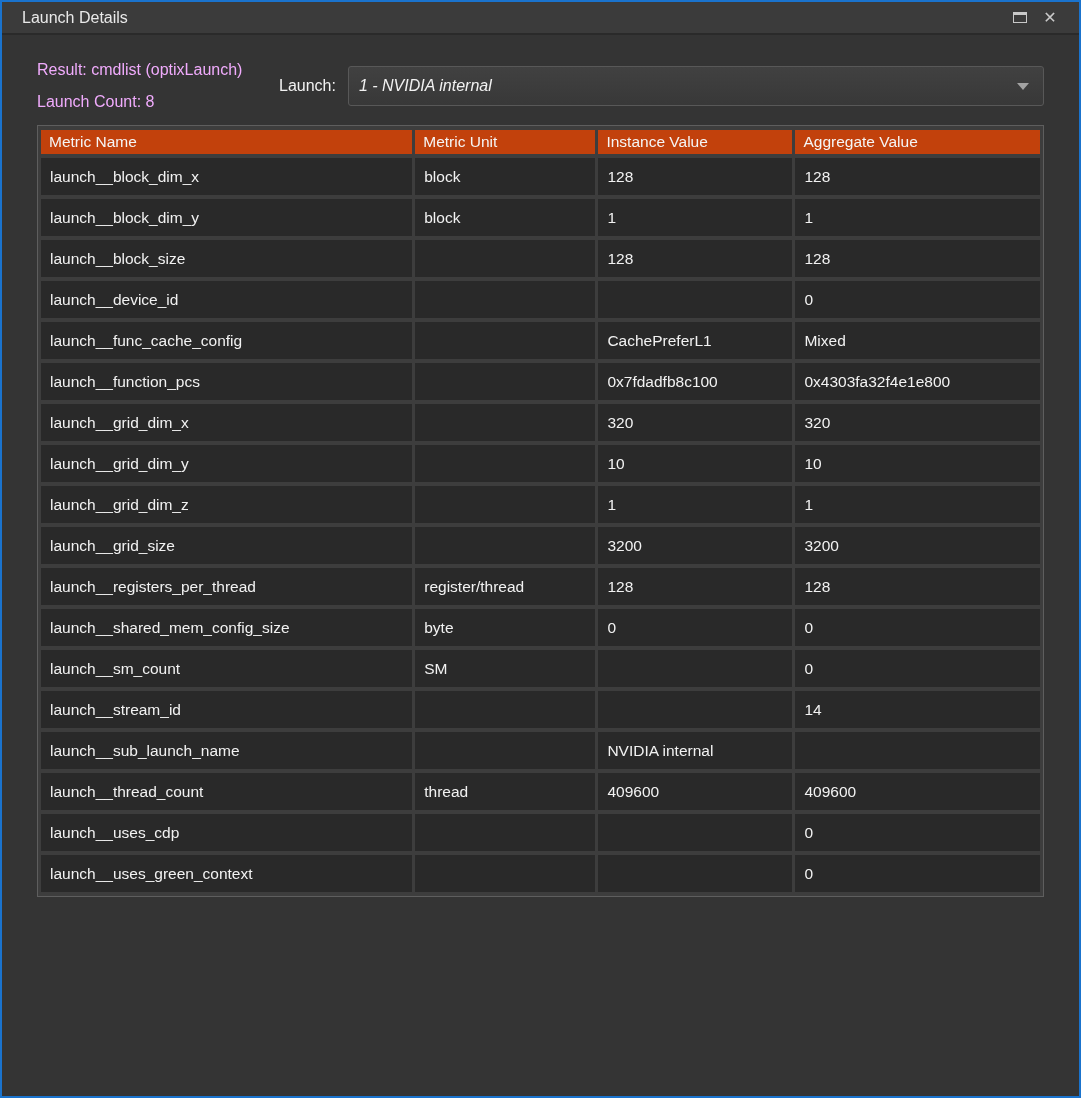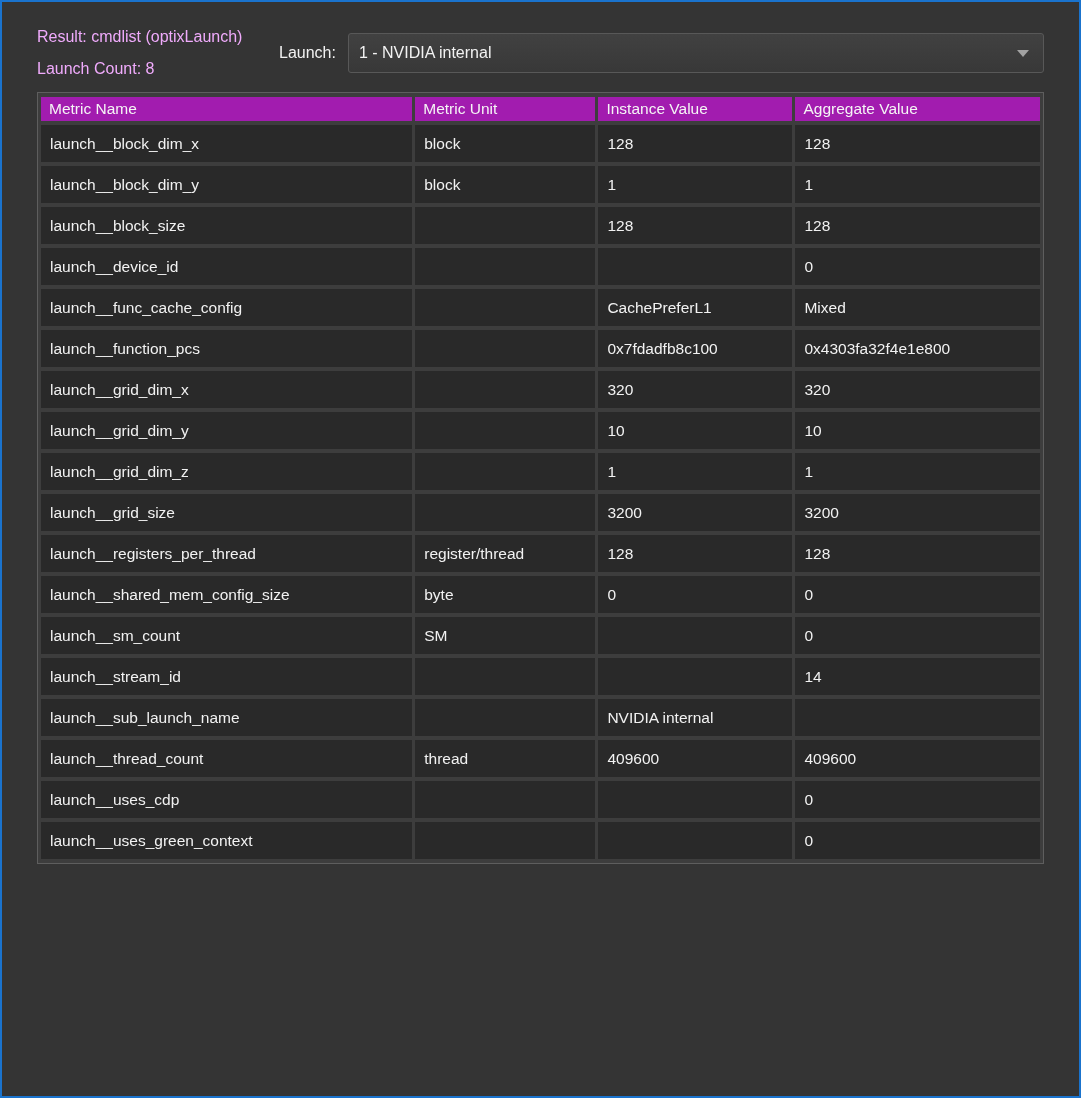--- a/index.html
+++ b/index.html
@@ -72,20 +72,21 @@
   }
   .dropdown {
     flex: 1;
     height: 40px;
     background: linear-gradient(#414141, #383838);
     border: 1px solid #585858;
     border-radius: 3px;
     display: flex; align-items: center;
     padding: 0 10px;
     cursor: default;
+    font-style: italic;
   }
   .dropdown-value {
     color: #f2f2f2;
     font-size: 16px;
     flex: 1;
     white-space: nowrap;
     overflow: hidden;
   }
   .chevron-down {
     width: 0; height: 0;
@@ -101,21 +102,21 @@
   }
   table.metrics {
     width: 100%;
     border-collapse: separate;
     border-spacing: 3px 4px;
     background: #3d3d3d;
     border: 1px solid #5e5e5e;
     table-layout: fixed;
   }
   table.metrics th {
-    background: #a21caf;
+    background: #c2410c;
     color: #f5f5f5;
     font-weight: normal;
     font-size: 15.5px;
     text-align: left;
     padding: 3px 8px;
     height: 21px;
     white-space: nowrap;
     overflow: hidden;
   }
   table.metrics td {
@@ -130,20 +131,29 @@
   .col-name      { width: 37.5%; }
   .col-unit      { width: 18.2%; }
   .col-instance  { width: 19.6%; }
   .col-aggregate { width: 24.7%; }
 </style>
 </head>
 <body>
 
 <div class="window">
 
+  <div class="titlebar">
+    <span class="titlebar-title">Launch Details</span>
+    <span class="win-btn">
+      <span class="maximize-glyph"></span>
+    </span>
+    <span class="win-btn">
+      <span class="close-glyph">✕</span>
+    </span>
+  </div>
 
   <div class="meta-row">
     <div class="result-block">
       <div class="meta-text result-line">Result: cmdlist (optixLaunch)</div>
       <div class="meta-text">Launch Count: 8</div>
     </div>
     <div class="launch-group">
       <span class="launch-label">Launch:</span>
       <div class="dropdown">
         <span class="dropdown-value">1 - NVIDIA internal</span>

